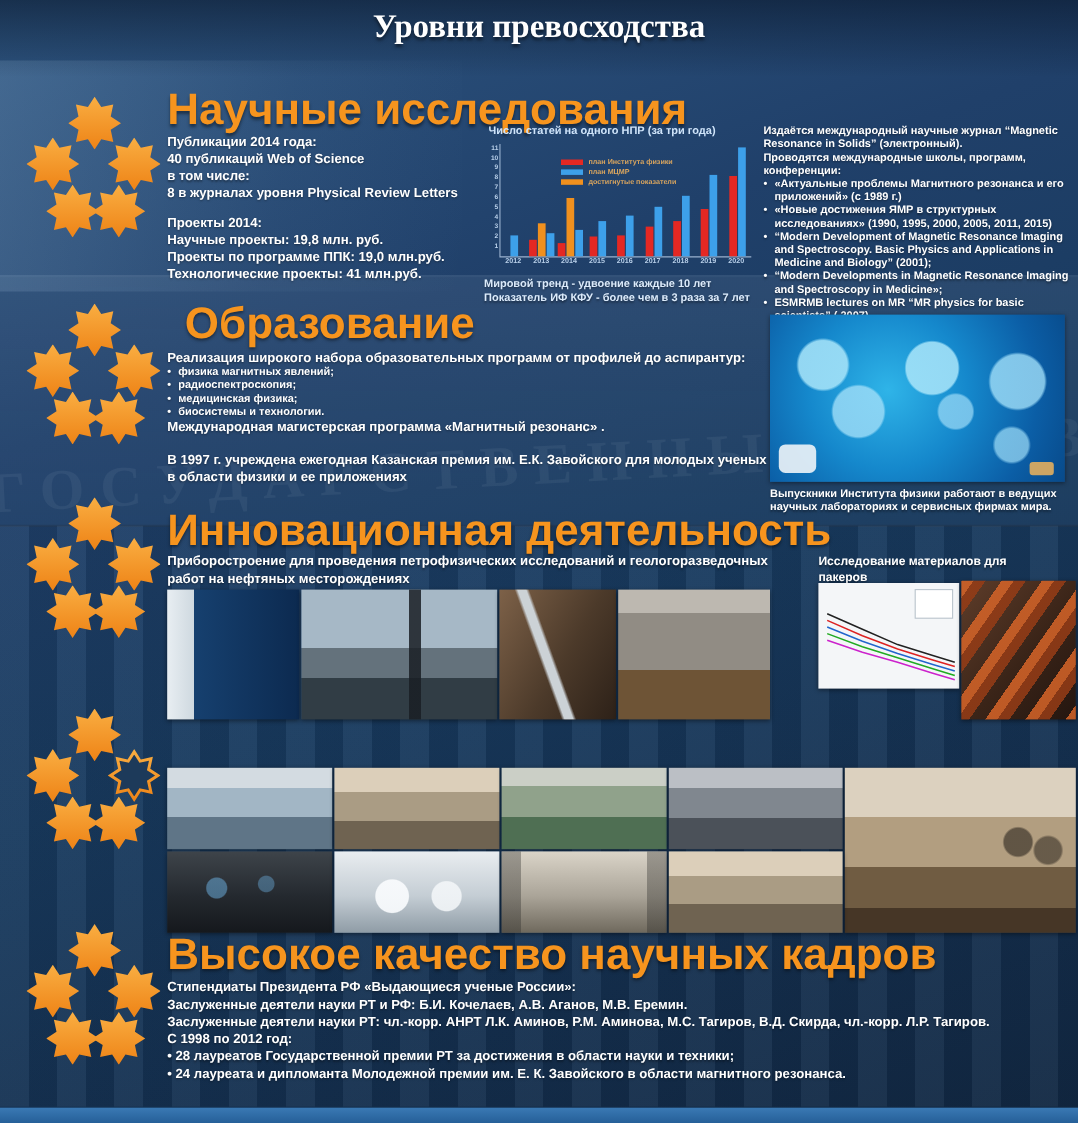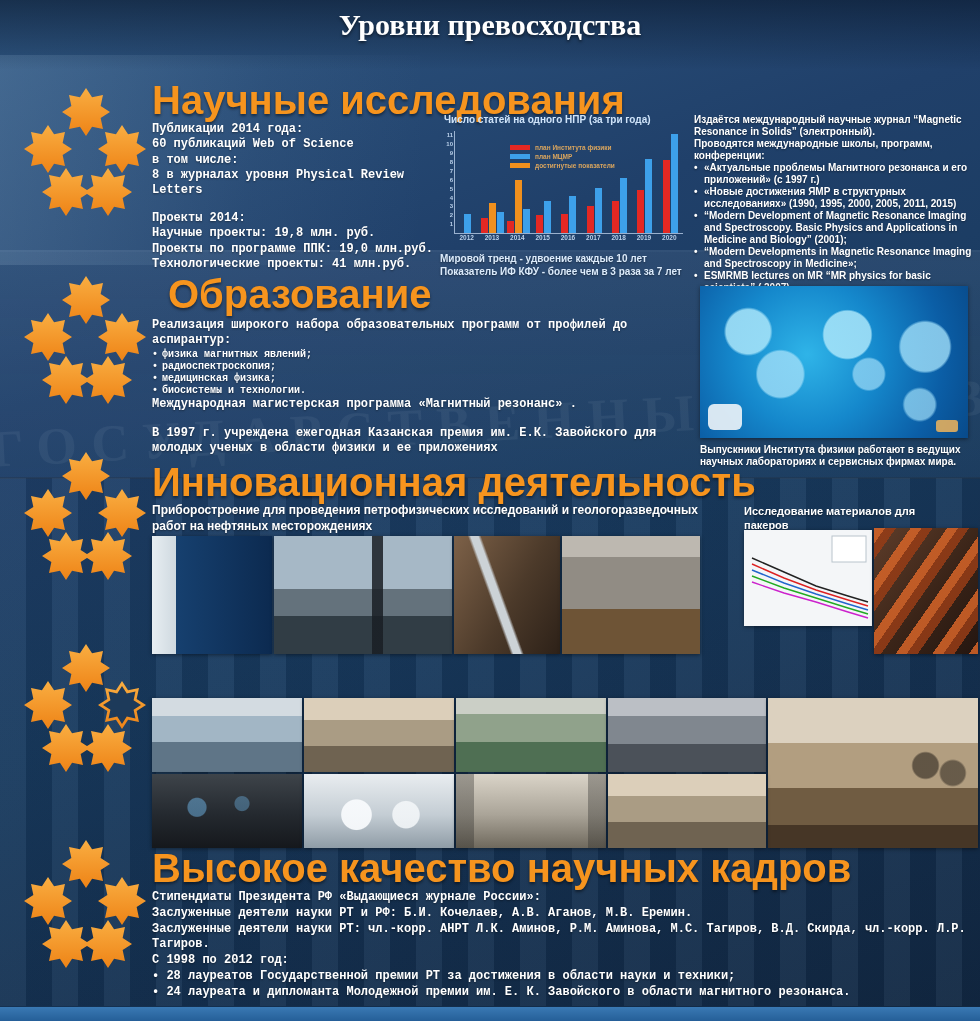--- a/index.html
+++ b/index.html
@@ -29,21 +29,21 @@
   .star.outline::after{content:"";position:absolute;left:5px;top:5px;right:5px;bottom:5px;background:#1d3a5a;
     clip-path:polygon(50% 0%,37.4% 19.5%,14.6% 14.6%,19.5% 37.4%,0% 50%,19.5% 62.6%,14.6% 85.4%,37.4% 80.5%,50% 100%,62.6% 80.5%,85.4% 85.4%,80.5% 62.6%,100% 50%,80.5% 37.4%,85.4% 14.6%,62.6% 19.5%);}
   .star.p0{left:40px;top:0;}
   .star.p1{left:2px;top:37px;}
   .star.p2{left:76px;top:37px;}
   .star.p3{left:20px;top:80px;}
   .star.p4{left:62px;top:80px;}
 
   
   .tb{position:absolute;font-weight:bold;line-height:1.28;text-shadow:0 1px 2px rgba(0,0,0,.4);}
-  .t12{font-size:12px;font-family:Liberation Mono, monospace;}
+  .t12{font-size:12px;}
   .t10{font-size:10px;line-height:1.2;}
   .bullet-row{display:flex;}
   .bullet-row .bm{width:10px;flex:none;}
 
   
   #chart{position:absolute;left:438px;top:114px;width:256px;height:150px;}
   #chart-title{font-size:10px;font-weight:bold;color:#cfe4fa;margin-left:6px;}
   #plot{position:relative;margin-left:16px;margin-top:6px;width:228px;height:102px;border-left:1px solid rgba(195,215,240,.75);border-bottom:1px solid rgba(195,215,240,.75);display:flex;align-items:flex-end;}
   .grp{flex:1;display:flex;justify-content:center;align-items:flex-end;gap:1px;}
   .bar{width:7px;}
@@ -131,21 +131,21 @@
       <div class="star p1"></div>
       <div class="star p2"></div>
       <div class="star p3"></div>
       <div class="star p4"></div>
     </div>
 
   <div class="sec-h" style="left:152px;top:78px;">Научные исследования</div>
 
   <div class="tb t12" style="left:152px;top:122px;width:292px;">
     <div>Публикации 2014 года:</div>
-    <div>60 публикаций Web of Science</div>
+    <div>40 публикаций Web of Science</div>
     <div>в том числе:</div>
     <div>8 в журналах уровня Physical Review Letters</div>
     <div style="height:12px"></div>
     <div>Проекты 2014:</div>
     <div>Научные проекты: 19,8 млн. руб.</div>
     <div>Проекты по программе ППК: 19,0 млн.руб.</div>
     <div>Технологические проекты: 41 млн.руб.</div>
   </div>
 
   <div id="chart">
@@ -229,21 +229,21 @@
   <div class="chart-notes">
     <div>Мировой тренд - удвоение  каждые 10 лет</div>
     <div>Показатель ИФ КФУ - более чем в 3 раза за 7 лет</div>
   </div>
 
   <div class="tb t10" style="left:694px;top:114px;width:284px;">
     <div>Издаётся международный научные журнал “Magnetic Resonance in Solids” (электронный).</div>
     <div>Проводятся  международные школы, программ, конференции:</div>
     <div class="bullet-row">
         <span class="bm">•</span>
-        <span>«Актуальные проблемы Магнитного резонанса и его приложений» (с 1997 г.)</span>
+        <span>«Актуальные проблемы Магнитного резонанса и его приложений» (с 1989 г.)</span>
       </div>
     <div class="bullet-row">
         <span class="bm">•</span>
         <span>«Новые достижения ЯМР в структурных исследованиях» (1990, 1995, 2000, 2005, 2011, 2015)</span>
       </div>
     <div class="bullet-row">
         <span class="bm">•</span>
         <span>“Modern Development of Magnetic Resonance Imaging and Spectroscopy. Basic  Physics and Applications in Medicine and Biology” (2001);</span>
       </div>
     <div class="bullet-row">
@@ -314,21 +314,21 @@
   <div class="ph p-magnet" style="left:608px;top:698px;width:158px;height:74px;"></div>
   <div class="ph p-visit" style="left:768px;top:698px;width:210px;height:150px;"></div>
   <div class="ph p-control" style="left:152px;top:774px;width:150px;height:74px;"></div>
   <div class="ph p-white-nmr" style="left:304px;top:774px;width:150px;height:74px;"></div>
   <div class="ph p-corridor" style="left:456px;top:774px;width:150px;height:74px;"></div>
   <div class="ph p-lab-beige" style="left:608px;top:774px;width:158px;height:74px;"></div>
 
   <div class="sec-h" style="left:152px;top:846px;">Высокое качество научных кадров</div>
 
   <div class="tb t12" style="left:152px;top:890px;width:822px;line-height:1.32;">
-    <div>Стипендиаты Президента РФ «Выдающиеся журнале России»:</div>
+    <div>Стипендиаты Президента РФ «Выдающиеся ученые России»:</div>
     <div>Заслуженные деятели науки РТ и  РФ: Б.И. Кочелаев, А.В. Аганов, М.В. Еремин.</div>
     <div>Заслуженные деятели науки РТ: чл.-корр. АНРТ Л.К. Аминов, Р.М. Аминова, М.С. Тагиров, В.Д. Скирда, чл.-корр. Л.Р. Тагиров.</div>
     <div>С 1998 по 2012 год:</div>
     <div>• 28 лауреатов Государственной премии РТ за  достижения в области науки и техники;</div>
     <div>• 24 лауреата и дипломанта  Молодежной премии им. Е. К. Завойского в области магнитного резонанса.</div>
   </div>
 
 </div>
 
 </body></html>

